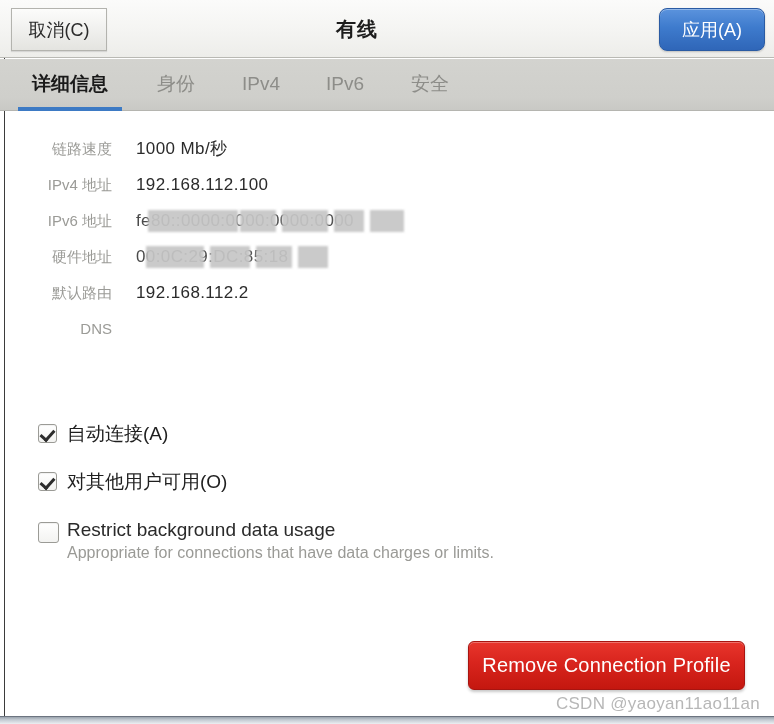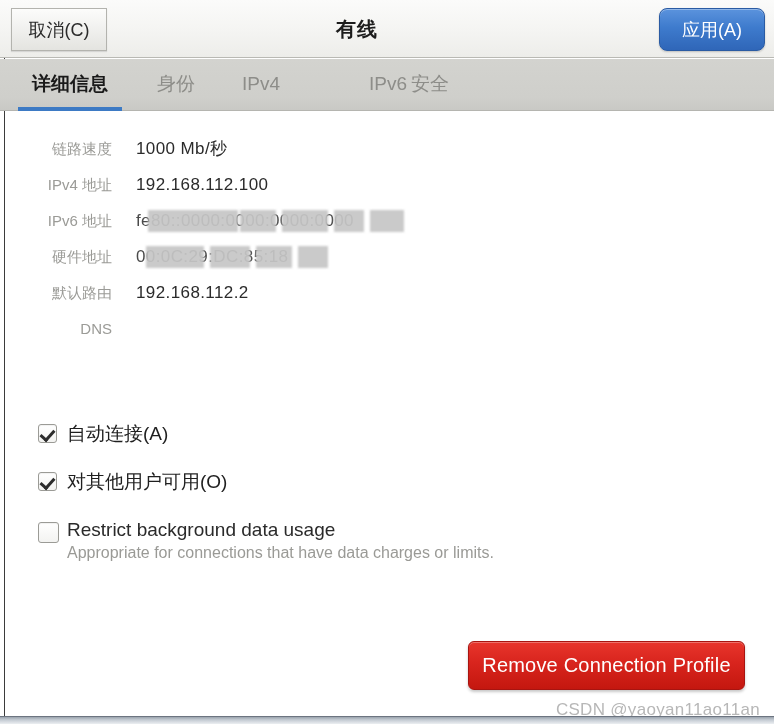--- a/index.html
+++ b/index.html
@@ -235,41 +235,40 @@
   }
 
   
   .watermark {
     position: absolute;
     right: 14px; top: 694px;
     font-size: 17px;
     color: #b7b7b7;
     white-space: nowrap;
     letter-spacing: 0.3px;
-    margin-top: 6px;
   }
 </style>
 </head>
 <body>
 
 <div id="dialog">
 
   <div class="edge-left"></div>
 
   <div class="header">
     <div class="header-title">有线</div>
     <button class="btn-cancel">取消(C)</button>
     <button class="btn-apply">应用(A)</button>
   </div>
 
   <div class="tabbar" id="tabbar">
       <div class="tab" style="left: 150px; width: 52px; text-align: center;">身份</div>
       <div class="tab active" style="left: 18px; width: 104px; text-align: center;">详细信息</div>
       <div class="tab" style="left: 236px; width: 50px; text-align: center;">IPv4</div>
-      <div class="tab" style="left: 320px; width: 50px; text-align: center; margin-left: 43px;">IPv6</div>
+      <div class="tab" style="left: 320px; width: 50px; text-align: center;">IPv6</div>
       <div class="tab" style="left: 404px; width: 52px; text-align: center;">安全</div>
     </div>
 
   <div class="details" id="details">
       <div class="row">
         <div class="row-label">链路速度</div>
         <div class="row-value">1000 Mb/秒</div>
       </div>
       <div class="row">
         <div class="row-label">IPv4 地址</div>

